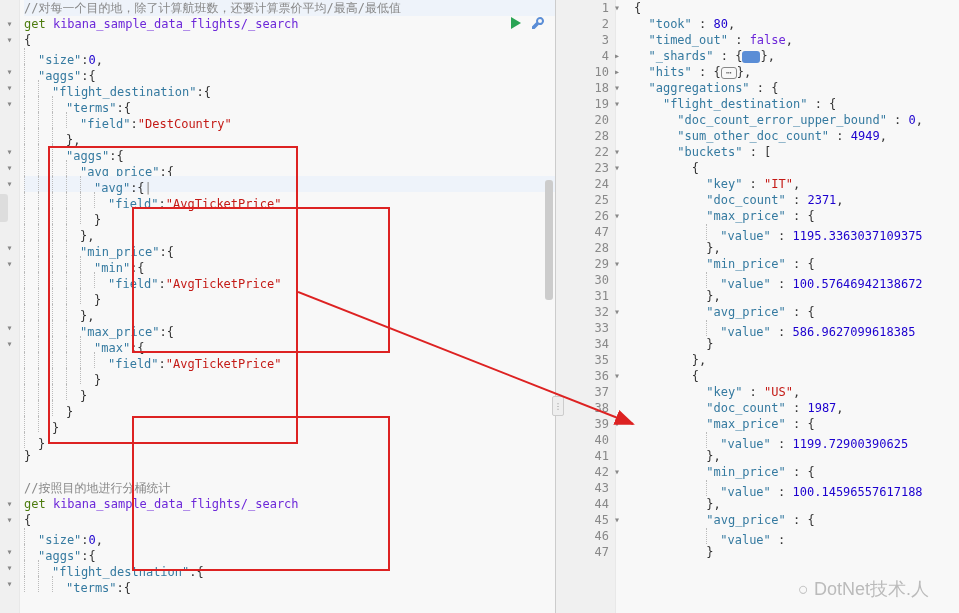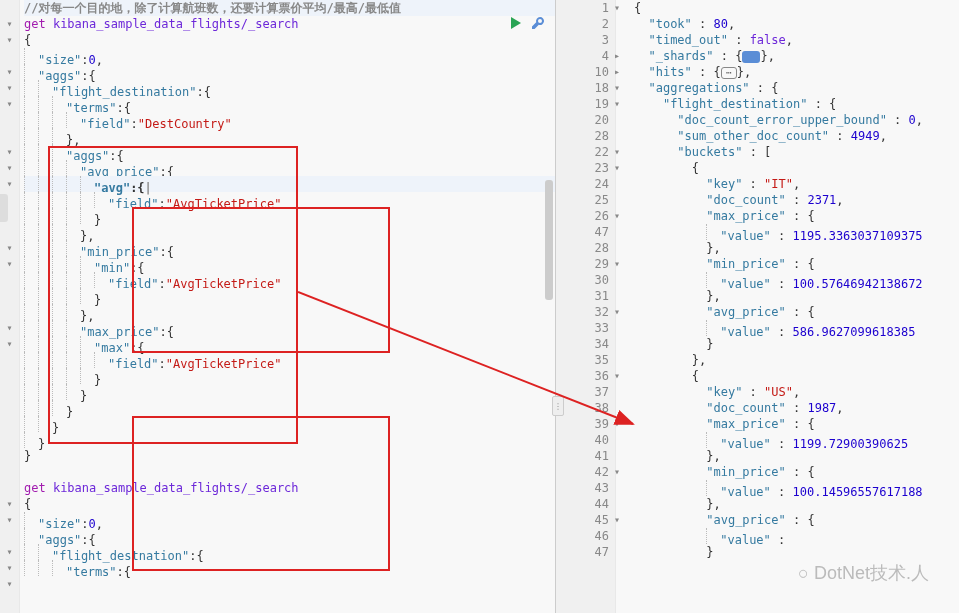--- a/index.html
+++ b/index.html
@@ -8,38 +8,38 @@
 .left { flex:0 0 556px; border-right:1px solid #ccc; position:relative; background:#f8f8f8; display:flex; flex-direction:column; }
 .right { flex:1; display:flex; background:#f8f8f8; }
 .gutter-l { width:20px; background:#f0f0f0; border-right:1px solid #e8e8e8; display:flex; flex-direction:column; }
 .gfold { height:16px; line-height:16px; text-align:center; color:#888; font-size:10px; }
 .gutter-r { width:60px; background:#f0f0f0; border-right:1px solid #e8e8e8; display:flex; flex-direction:column; text-align:right; padding-right:6px; color:#888; }
 .rline { height:16px; line-height:16px; position:relative; }
 .fold-ico { position:absolute; right:-14px; top:0; width:12px; height:16px; line-height:16px; font-size:10px; color:#888; text-align:center; }
 .code-l { flex:1; padding-left:4px; position:relative; }
 .code-r { flex:1; padding-left:18px; position:relative; }
 .line { height:16px; line-height:16px; white-space:pre; position:relative; }
-.hl { background:#eef3fa;font-weight:bold; }
+.hl { background:#eef3fa; }
 .g { display:inline-block; width:1px; height:16px; border-left:1px dotted #bbb; margin-right:13px; }
 .tok-key { color:#357aa0; }
 .tok-str { color:#c41a16; }
 .tok-num { color:#1c00cf;text-align:center; }
 .tok-bool { color:#6d28d9; }
-.tok-cmd { color:#a21caf; }
+.tok-cmd { color:#4d7c0f; }
 .tok-comment { color:#888; }
 .punct { color:#333; }
 .run-icons { position:absolute; top:16px; right:10px; display:flex; gap:8px; }
 .icon { color:#2aa455; cursor:pointer; }
 .icon2 { color:#5a8dd6; cursor:pointer; }
 .redbox { position:absolute; border:2px solid #d22; pointer-events:none; }
 .drag-handle { position:absolute; left:552px; top:396px; width:12px; height:20px; background:#eee; border:1px solid #ccc; border-radius:2px; cursor:col-resize; display:flex; align-items:center; justify-content:center; color:#888; font-size:8px; }
 .arrow-box { position:absolute; pointer-events:none; }
 .badge { display:inline-block; background:#5a8dd6; color:#fff; border-radius:3px; padding:0 6px; font-size:10px; line-height:12px; height:12px; vertical-align:middle; }
 .ellips { display:inline-block; border:1px solid #888; border-radius:3px; padding:0 4px; font-size:10px; color:#666; line-height:10px; }
-.watermark { position:absolute; right:30px; bottom:28px; font-size:18px; color:#bbb; font-family: "Microsoft YaHei", sans-serif; font-weight:500; pointer-events:none; }
+.watermark { position:absolute; right:30px; bottom:12px; font-size:18px; color:#bbb; font-family: "Microsoft YaHei", sans-serif; font-weight:500; pointer-events:none; }
 .edge-tab { position:absolute; left:0; top:194px; width:8px; height:28px; background:#ddd; border-radius:0 3px 3px 0; }
 .scroll-thumb { position:absolute; right:2px; width:8px; background:#ccc; border-radius:3px; }
 </style>
 </head>
 <body>
 
 <div class="panes">
   <div class="left">
     <div style="display:flex;flex:1;">
       <div class="gutter-l" id="lgut">
@@ -105,20 +105,21 @@
           <div class="line"><span class="g"></span><span class="g"></span><span class="g"></span><span class="g"></span><span class="tok-key">"max_price"</span><span class="punct">:{</span></div>
           <div class="line"><span class="g"></span><span class="g"></span><span class="g"></span><span class="g"></span><span class="g"></span><span class="tok-key">"max"</span><span class="punct">:{</span></div>
           <div class="line"><span class="g"></span><span class="g"></span><span class="g"></span><span class="g"></span><span class="g"></span><span class="g"></span><span class="tok-key">"field"</span><span class="punct">:</span><span class="tok-str">"AvgTicketPrice"</span></div>
           <div class="line"><span class="g"></span><span class="g"></span><span class="g"></span><span class="g"></span><span class="g"></span><span class="punct">}</span></div>
           <div class="line"><span class="g"></span><span class="g"></span><span class="g"></span><span class="g"></span><span class="punct">}</span></div>
           <div class="line"><span class="g"></span><span class="g"></span><span class="g"></span><span class="punct">}</span></div>
           <div class="line"><span class="g"></span><span class="g"></span><span class="punct">}</span></div>
           <div class="line"><span class="g"></span><span class="punct">}</span></div>
           <div class="line"><span class="punct">}</span></div>
           <div class="line"></div>
+          <div class="line"><span class="tok-comment">//按照目的地进行分桶统计</span></div>
           <div class="line"><span class="tok-cmd">get</span> <span class="tok-bool">kibana_sample_data_flights/_search</span></div>
           <div class="line"><span class="punct">{</span></div>
           <div class="line"><span class="g"></span><span class="tok-key">"size"</span><span class="punct">:</span><span class="tok-num">0</span><span class="punct">,</span></div>
           <div class="line"><span class="g"></span><span class="tok-key">"aggs"</span><span class="punct">:{</span></div>
           <div class="line"><span class="g"></span><span class="g"></span><span class="tok-key">"flight_destnation"</span><span class="punct">:{</span></div>
           <div class="line"><span class="g"></span><span class="g"></span><span class="g"></span><span class="tok-key">"terms"</span><span class="punct">:{</span></div>
         </div>
     </div>
     <div class="run-icons">
       <span class="icon" title="Run">

